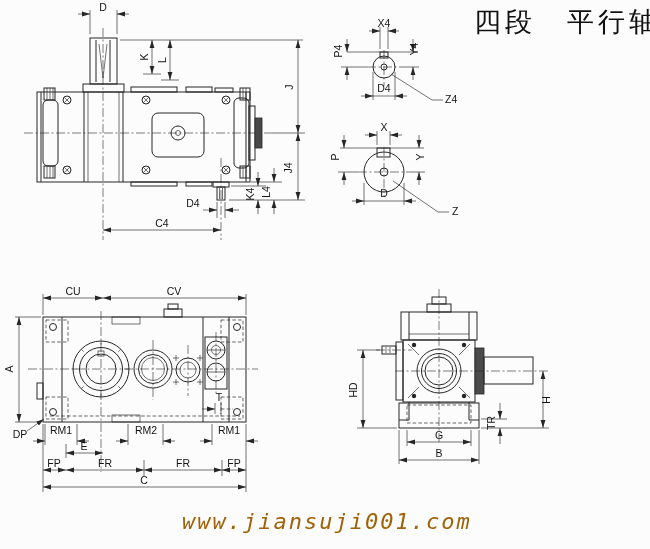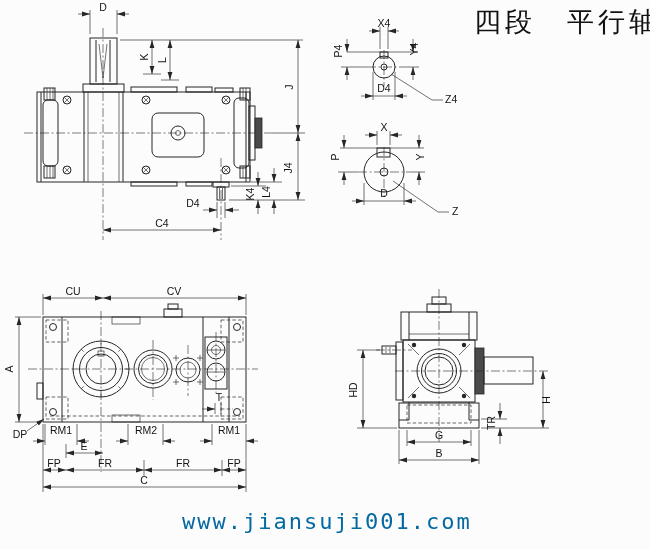--- a/index.html
+++ b/index.html
@@ -11,21 +11,21 @@
   .lt{stroke:#262626;stroke-width:.65;fill:none;}
   .cl{stroke:#262626;stroke-width:.6;fill:none;stroke-dasharray:9 2.5 2 2.5;}
   .dsh{stroke:#262626;stroke-width:.7;fill:none;stroke-dasharray:3.5 2.2;}
   .fdark{fill:#4a4a4a;stroke:#262626;stroke-width:.8;}
   .fdot{fill:#262626;stroke:none;}
   .lbl{font:10.5px "Liberation Sans",sans-serif;fill:#141414;}
   .title{position:absolute;left:474px;top:4px;font-family:"DejaVu Serif",serif;
          font-size:27px;color:#111;letter-spacing:4px;white-space:nowrap;}
   .note{position:absolute;left:75px;top:501px;font-size:12.5px;color:#111;white-space:nowrap;}
   .wm{position:absolute;left:182px;top:509px;font-family:"DejaVu Sans Mono",monospace;
-      font-size:22px;letter-spacing:2px;color:#0369a1;white-space:nowrap;}
+      font-size:22px;letter-spacing:2px;color:#a16207;white-space:nowrap;font-style:italic;}
 </style>
 </head>
 <body>
 
 <div class="stage">
 
 <svg width="650" height="549" viewBox="0 0 650 549">
   <defs>
     <marker id="arw" markerWidth="9" markerHeight="7" refX="8" refY="3" orient="auto-start-reverse" markerUnits="userSpaceOnUse">
       <path d="M0,0.6 L8,3 L0,5.4 Z" fill="#262626"></path>

